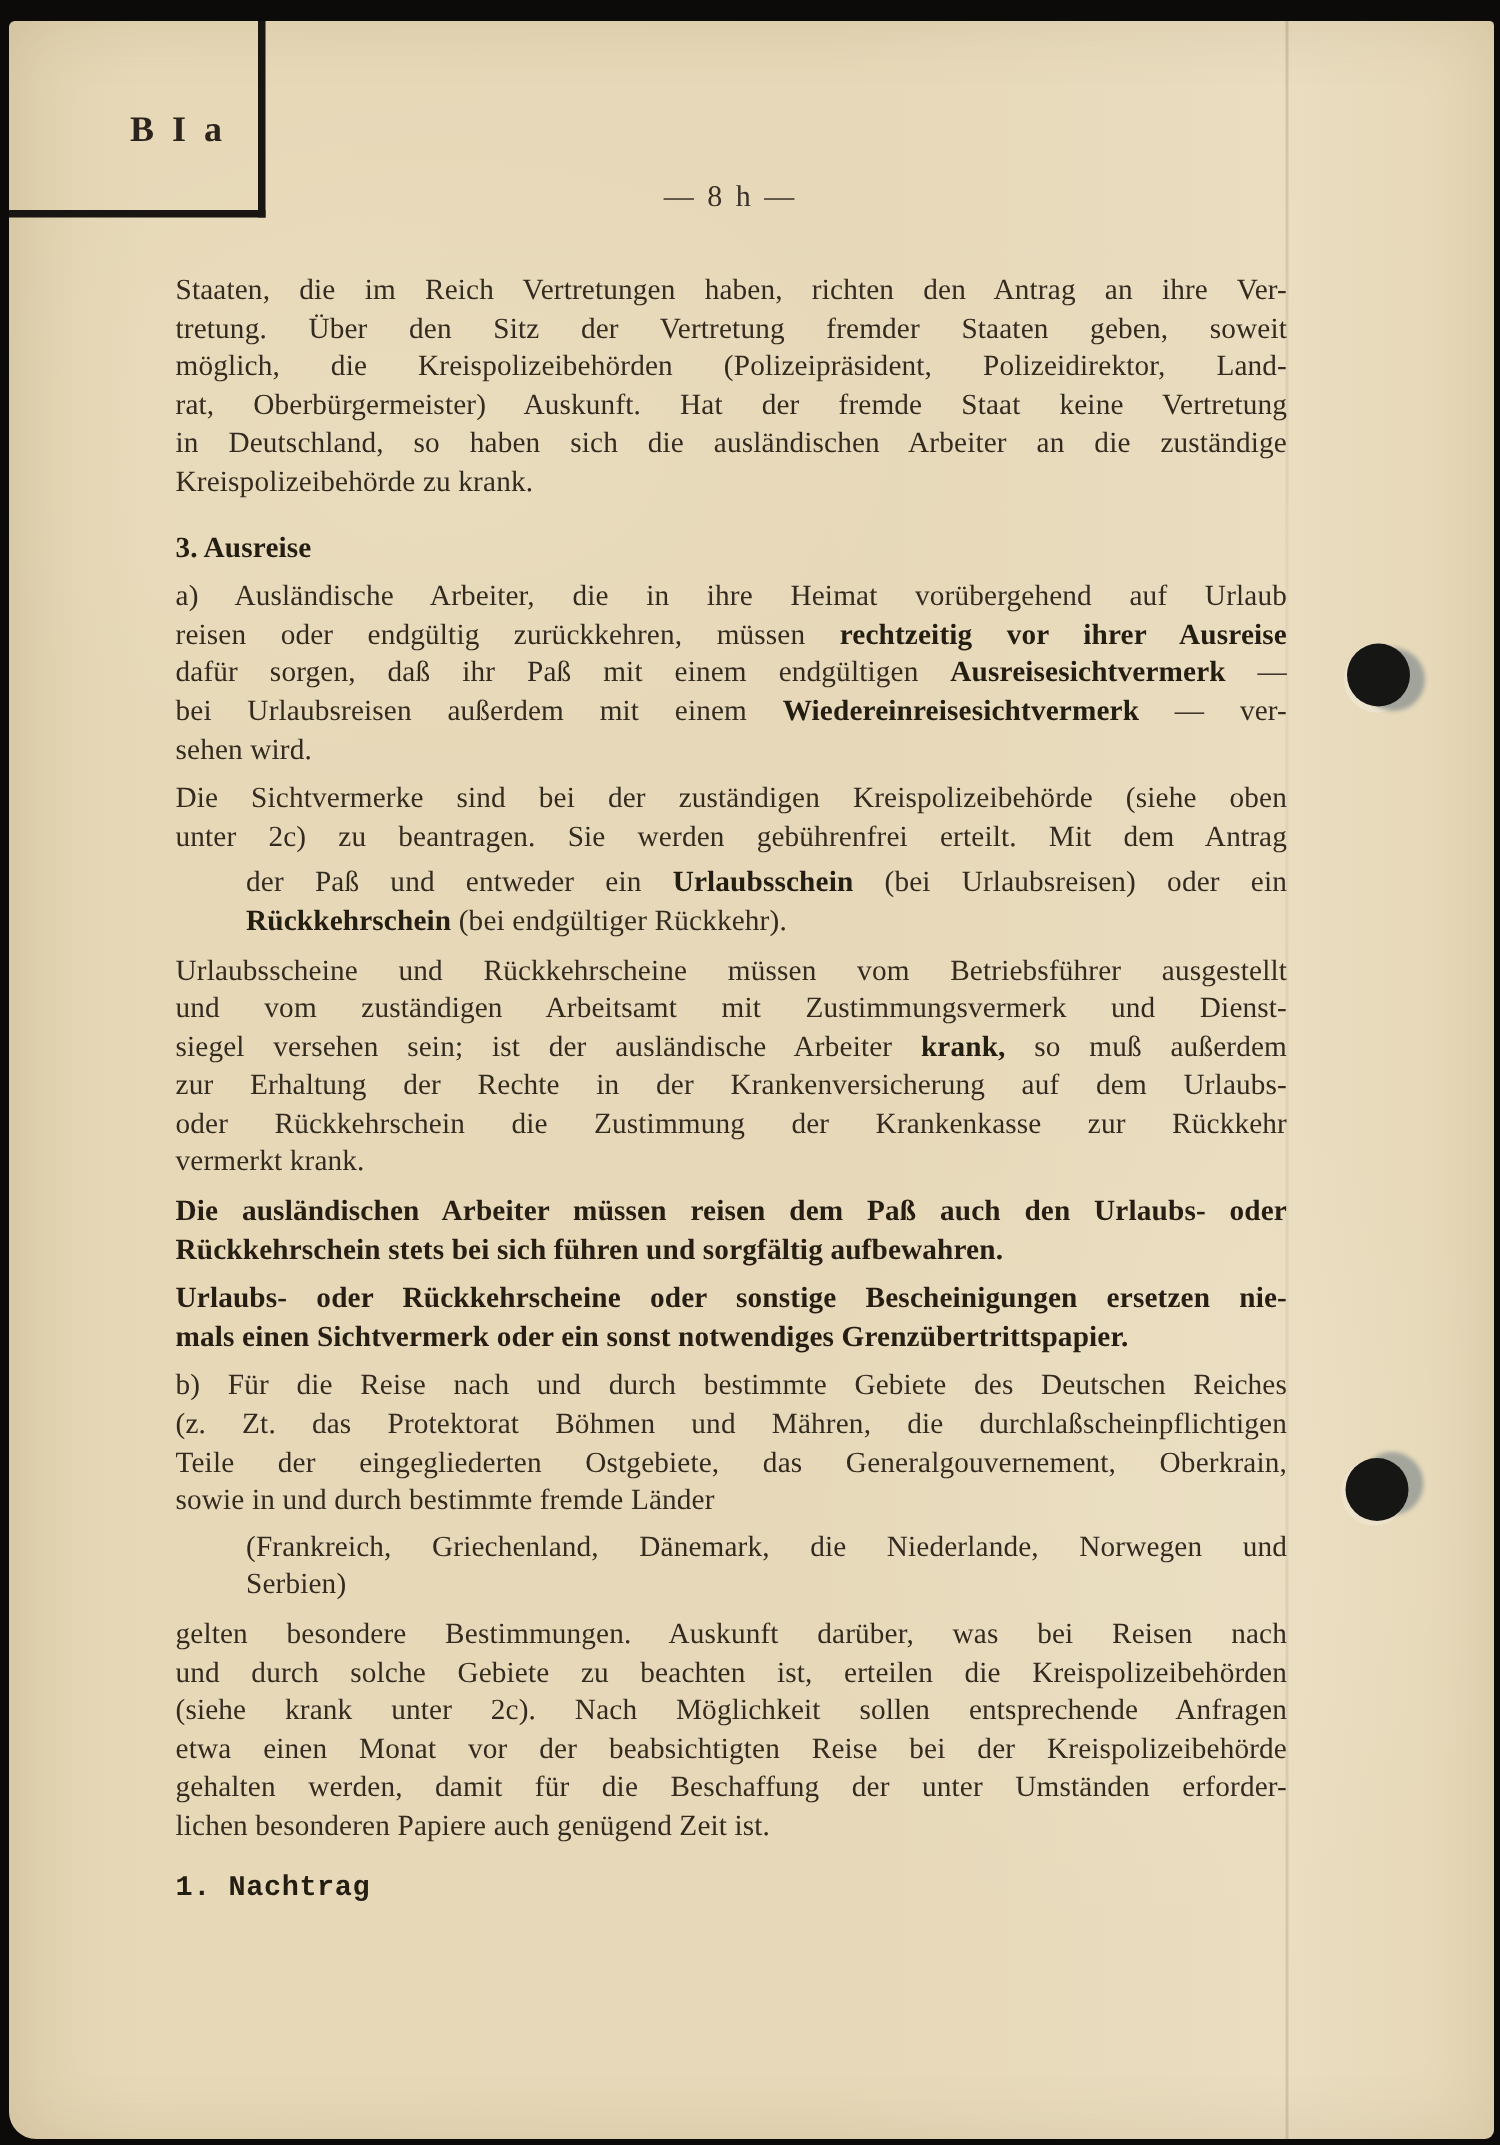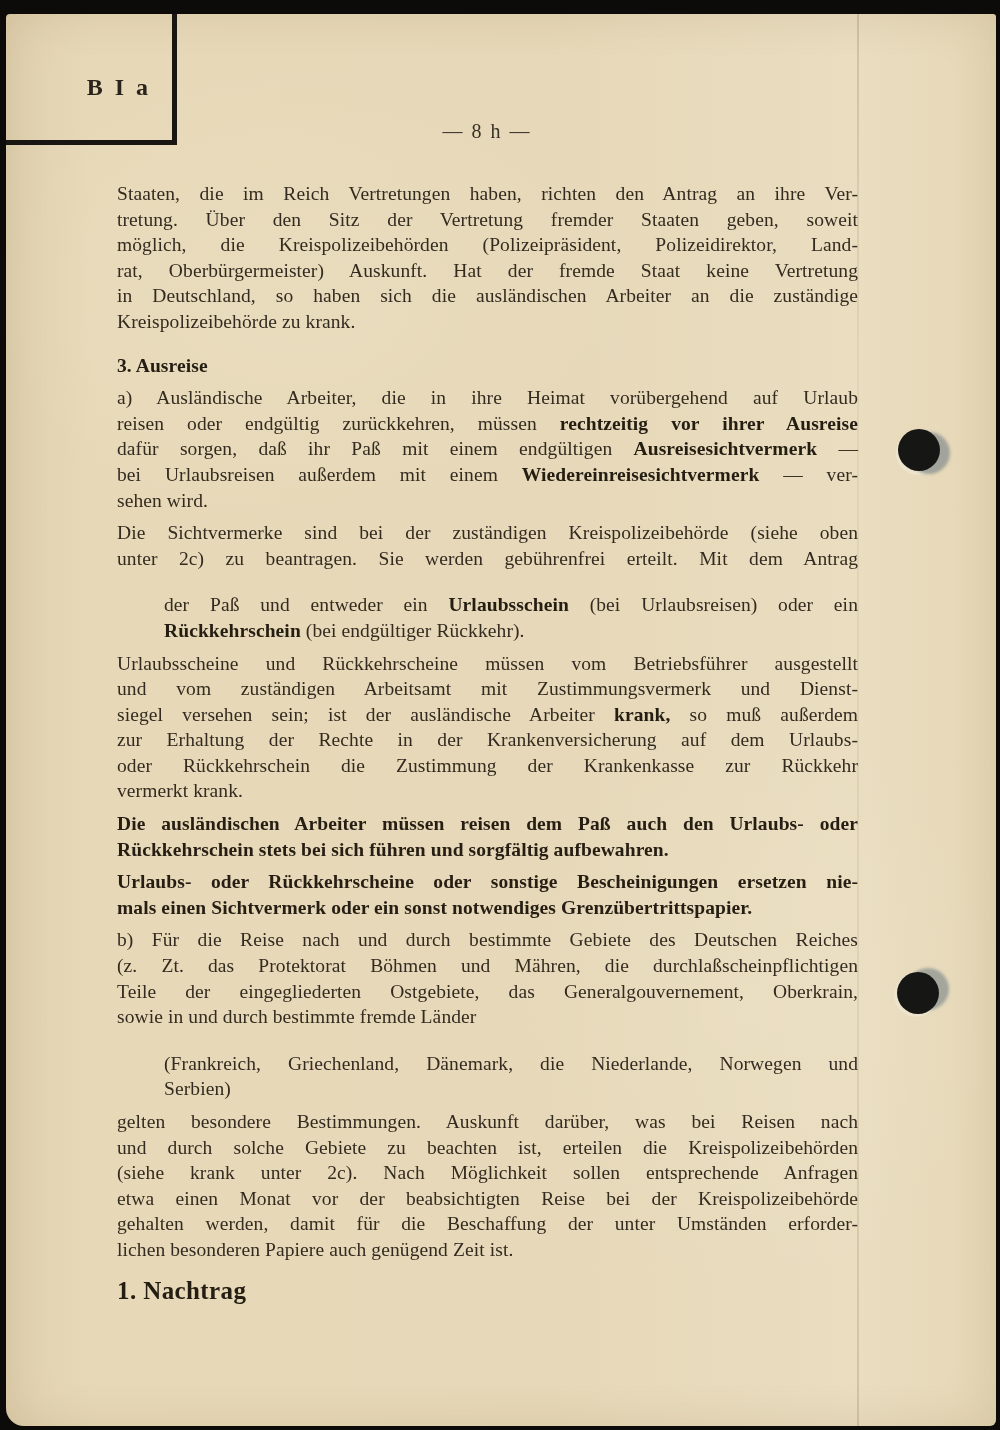--- a/index.html
+++ b/index.html
@@ -67,26 +67,26 @@
     width: 741px;
     font-size: 19.5px;
     line-height: 25.6px;
     letter-spacing: 0.1px;
     color: #342b20;
   }
   .para { margin-top: 7px; }
   .para:first-child { margin-top: 4px; }
   .s-heading { margin-top: 18px; }
   .s-heading .line { font-weight: bold; color: #2b2318; }
-  .s-indent { margin-left: 47px; margin-top: 21px; }
+  .s-indent { margin-left: 47px; margin-top: 5px; }
   .s-bold .line { font-weight: bold; color: #261e13; }
   .s-heading-sans {
     margin-top: 15px;
-    font-family: Liberation Serif, serif;
-    font-size: 25px;
+    font-family: Liberation Mono, monospace;
+    font-size: 19px;
     letter-spacing: 0.4px;
   }
   .s-heading-sans .line { font-weight: bold; color: #2b2419; }
   .line {
     text-align: justify;
     text-align-last: justify;
   }
   .line.last { text-align-last: left; }
   .b { font-weight: bold; color: #241d12; }
   .fold-line {

